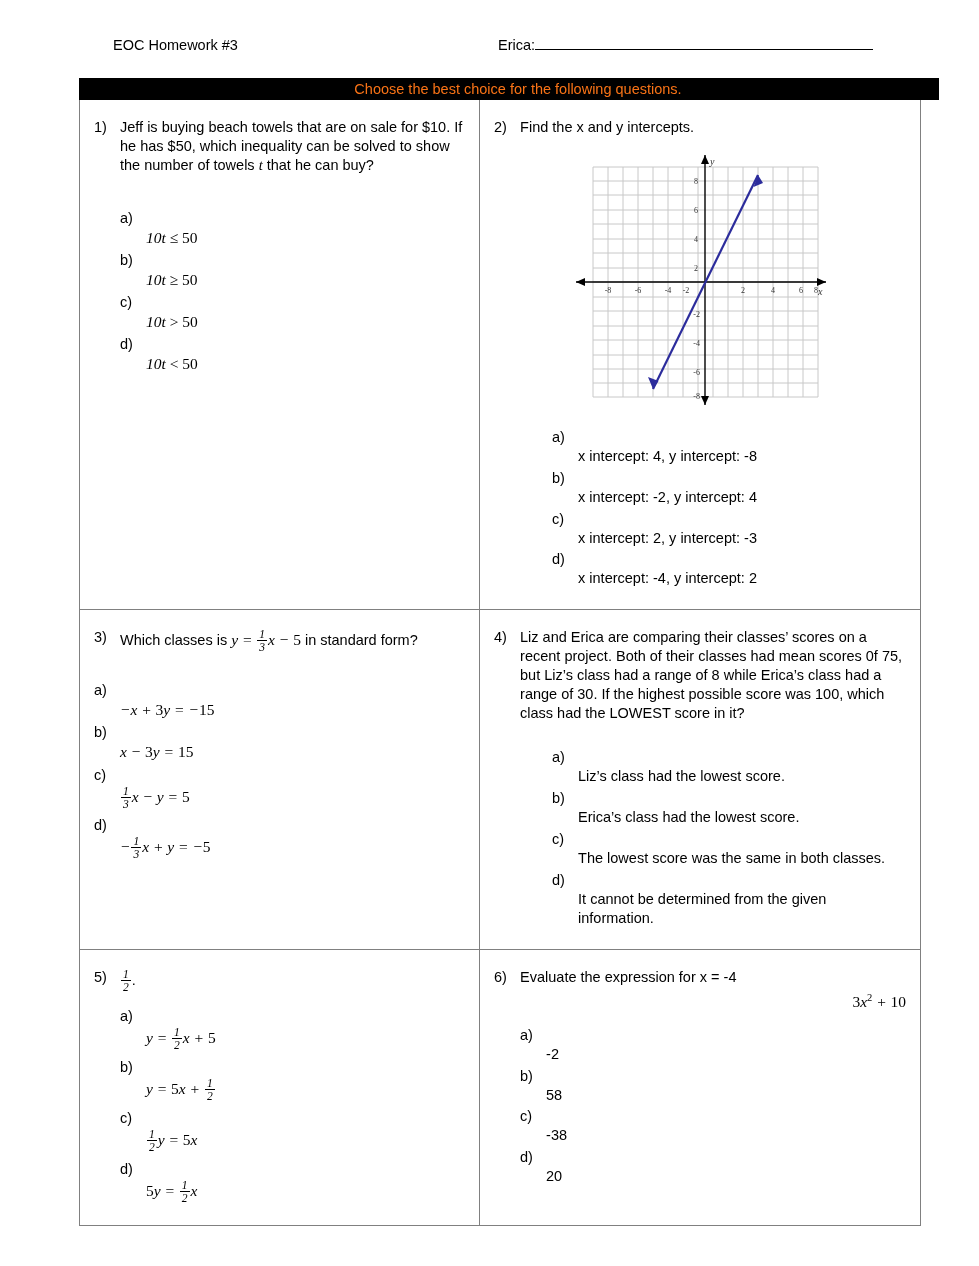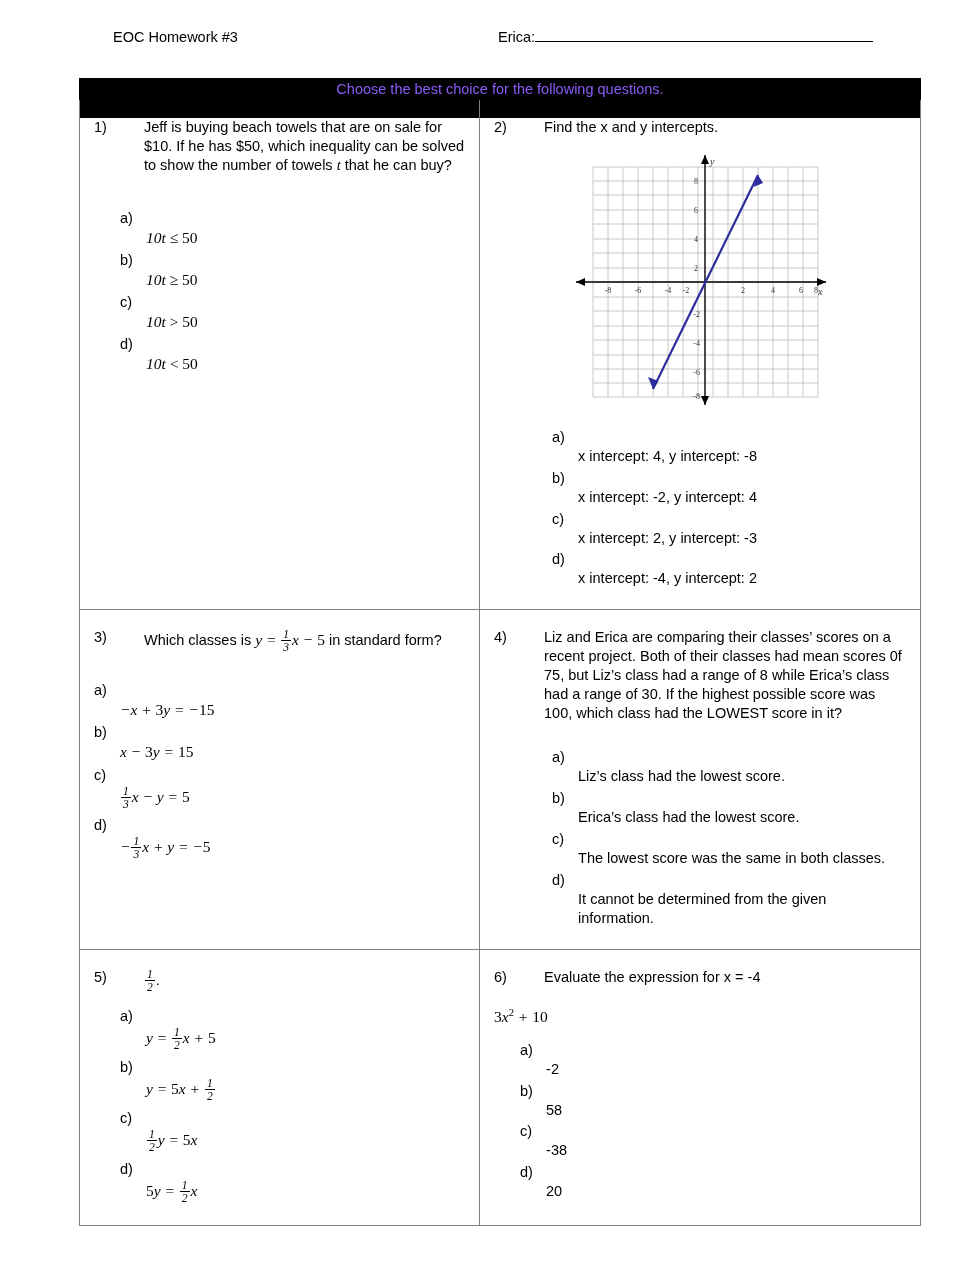--- a/index.html
+++ b/index.html
@@ -16,46 +16,47 @@
     overflow: hidden;
   }
   .page {
     position: relative;
     width: 979px;
     height: 1266px;
   }
   
   .header {
     position: absolute;
-    top: 28px;
+    top: 36px;
     left: 113px;
     width: 760px;
     display: flex;
     align-items: baseline;
     font-size: 14.5px;
   }
   .header .hw-title { width: 385px; }
   .header .name-label { white-space: pre; }
   .header .name-line {
     flex: 1;
     border-bottom: 1px solid #000;
     height: 13px;
   }
   
   .banner {
     position: absolute;
     top: 78px;
     left: 79px;
     width: 842px;
-    height: 40px;
+    height: 22px;
     background: #000000;
-    color: #8b5cf6;
+    color: #f97316;
     text-align: center;
     font-size: 14.5px;
     line-height: 22px;
+    padding-left: 18px;
   }
   
   .table {
     position: absolute;
     top: 100px;
     left: 79px;
     width: 842px;
     border: 1px solid #808080;
     border-top: none;
     box-sizing: border-box;
@@ -79,21 +80,21 @@
 
   .q {
     display: flex;
     align-items: flex-start;
   }
   .q .num {
     width: 26px;
     flex: 0 0 26px;
     text-align: left;
   }
-  .q .qtext { flex: 1; margin-left: 24px; }
+  .q .qtext { flex: 1; }
 
   .choices {
     margin-top: 16px;
     padding-left: 0;
   }
   .choices.indent { padding-left: 26px; }
   .choices.indent2 { padding-left: 58px; }
   .choice {
     display: flex;
     align-items: flex-start;
@@ -128,22 +129,22 @@
   sup.exp { font-size: 0.68em; vertical-align: super; font-style: italic; }
 
   
   .graph-wrap {
     margin: 10px 0 4px 0;
     display: flex;
     justify-content: center;
   }
   .graph-holder { position: relative; width: 265px; height: 265px; }
   .eval-expr {
-    text-align: left;
-    margin-top: 19px;
+    text-align: right;
+    margin-top: 4px;
     margin-bottom: 14px;
   }
 </style>
 </head>
 <body>
 
 <div class="page">
 
   <div class="header">
     <span class="hw-title">EOC Homework #3</span>

